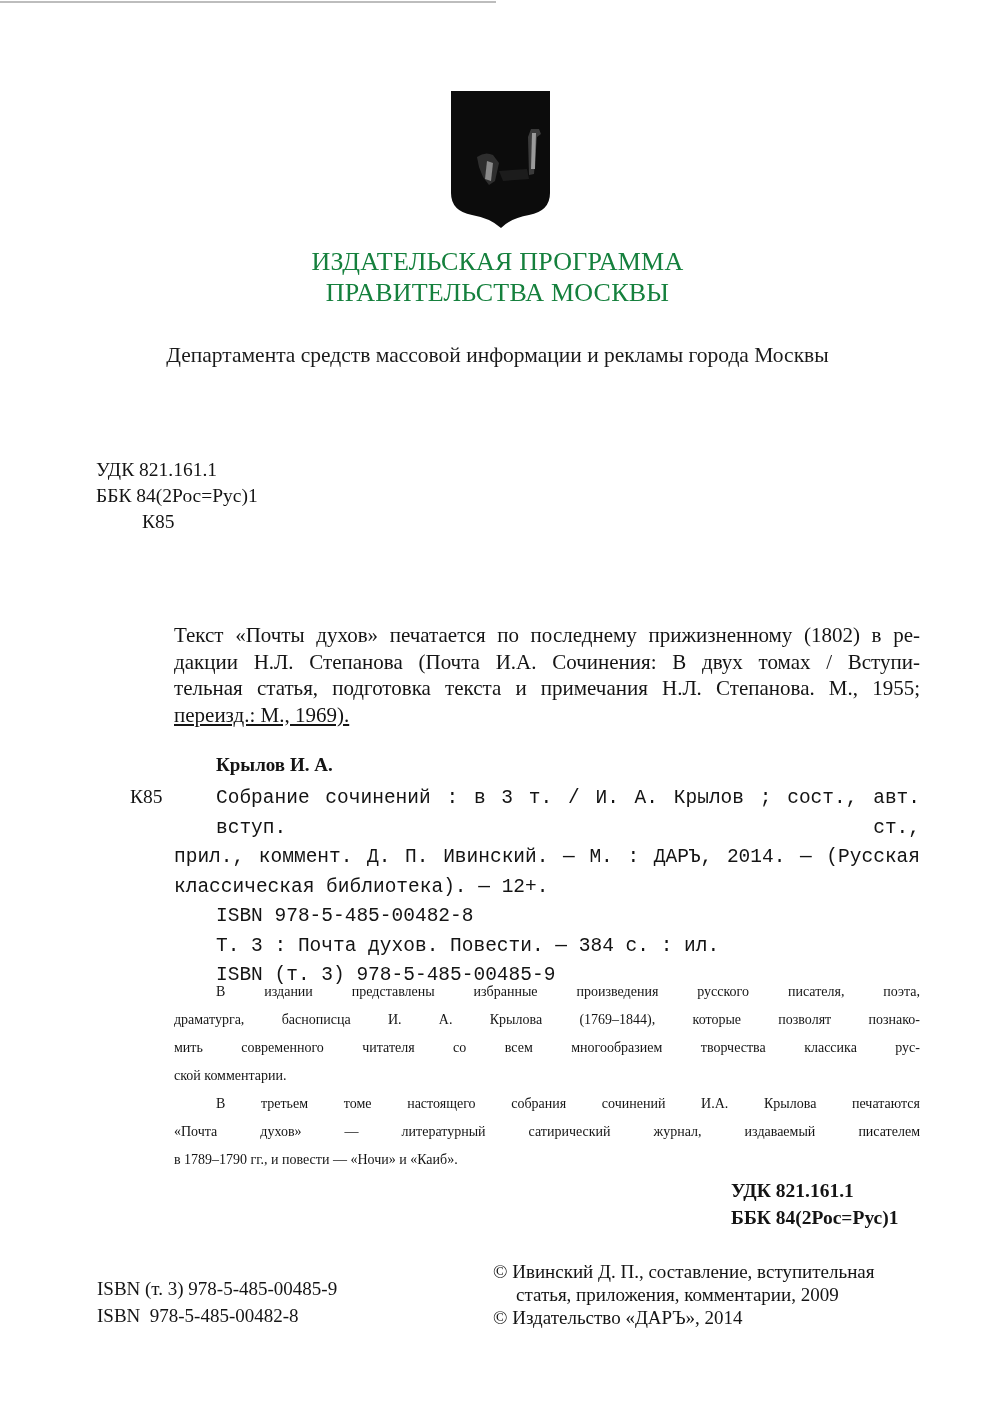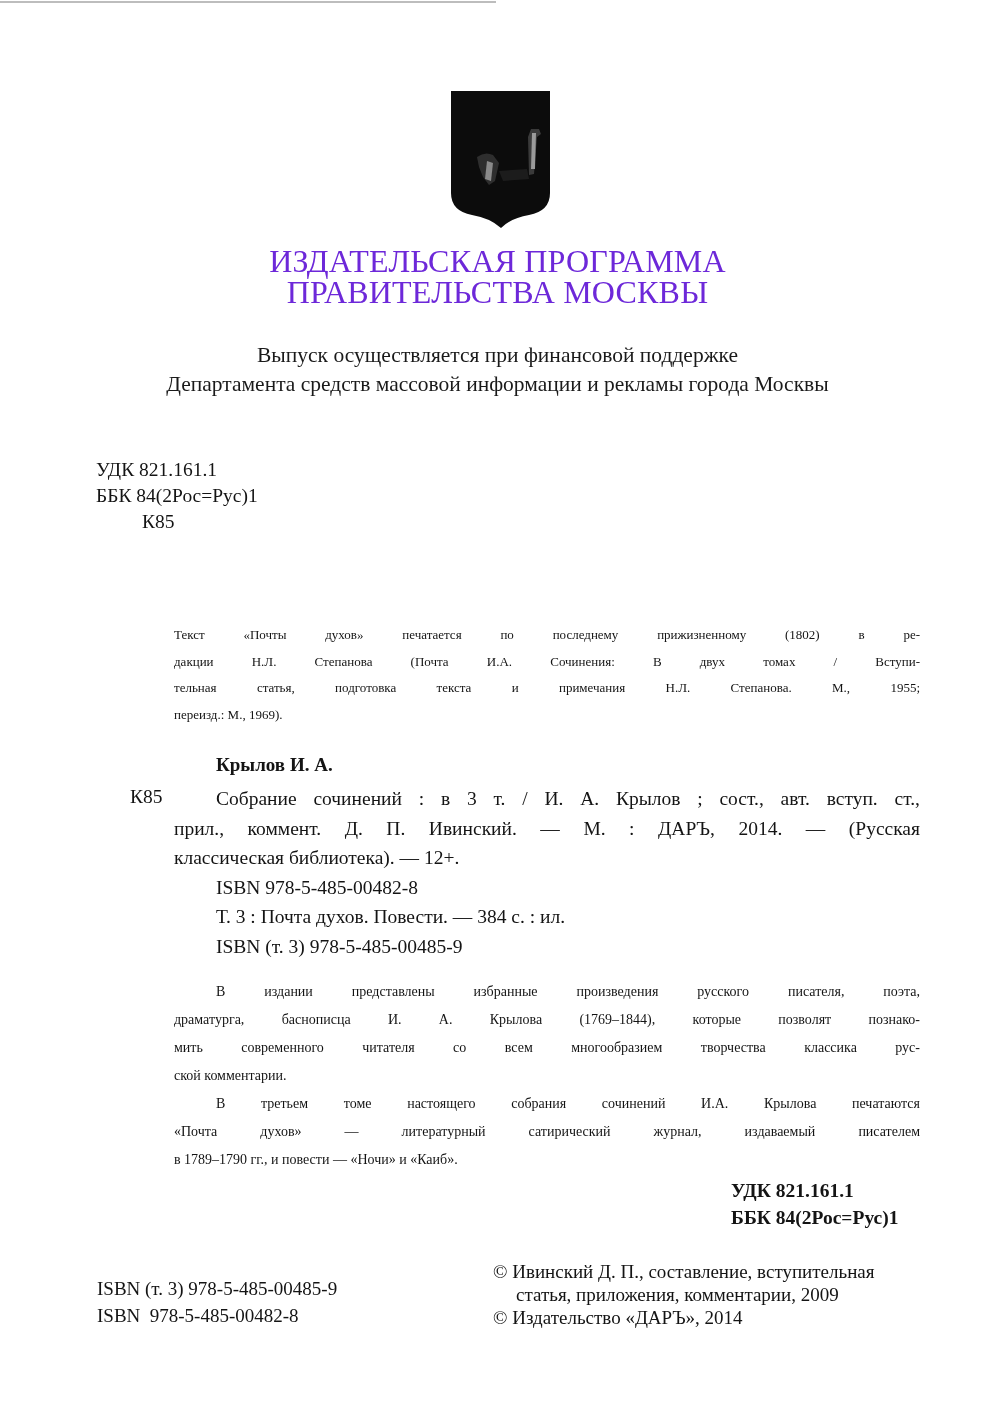--- a/index.html
+++ b/index.html
@@ -31,24 +31,24 @@
       height: 140px;
     }
     .header {
       position: absolute;
       left: 0;
       width: 995px;
       text-align: center;
     }
     .program-title {
       top: 246px;
-      font-size: 32px;
+      font-size: 26px;
       line-height: 31px;
       letter-spacing: 0.2px;
-      color: #6d28d9;
+      color: #15803d;
     }
     .program-title div { display: block; }
     .support {
       top: 341px;
       font-size: 21.5px;
       line-height: 29px;
       color: #1a1a1a;
     }
     .support div { display: block; }
     .codes-top {
@@ -57,47 +57,48 @@
       top: 457px;
       font-size: 19.5px;
       line-height: 26px;
     }
     .codes-top .k85 { padding-left: 46px; }
     .note {
       position: absolute;
       left: 174px;
       top: 622px;
       width: 746px;
-      font-size: 13px;
+      font-size: 21px;
       line-height: 26.5px;
       text-align: justify;
       text-align-last: left;
     }
     .note .line { display: block; text-align: justify; text-align-last: justify; }
-    .note .line.last { text-align-last: left; }
+    .note .line.last { text-align-last: left; text-decoration: underline; }
     .author {
       position: absolute;
       left: 216px;
       top: 754px;
       font-size: 19px;
       font-weight: bold;
     }
     .bib-k85 {
       position: absolute;
       left: 130px;
       top: 786px;
       font-size: 19.5px;
     }
     .bib {
       position: absolute;
       left: 174px;
       top: 784px;
       width: 746px;
       font-size: 19.5px;
       line-height: 29.5px;
+      font-family: Liberation Mono, monospace;
     }
     .bib .line { display: block; text-align: justify; text-align-last: justify; }
     .bib .line.first { padding-left: 42px; }
     .bib .line.last { text-align-last: left; }
     .bib .isbn, .bib .vol, .bib .isbn-vol { display: block; padding-left: 42px; }
     .annotation {
       position: absolute;
       left: 174px;
       top: 978px;
       width: 746px;
@@ -146,21 +147,20 @@
     <path d="M50 82 L78 80 L80 90 L54 92 Z" fill="#1c1c1c"></path>
   </svg>
 </div>
 
 <div class="header program-title">
   <div>ИЗДАТЕЛЬСКАЯ ПРОГРАММА</div>
   <div>ПРАВИТЕЛЬСТВА МОСКВЫ</div>
 </div>
 
 <div class="header support">
-  <div>Выпуск осуществляется при финансовой поддержке</div>
   <div>Департамента средств массовой информации и рекламы города Москвы</div>
 </div>
 
 <div class="codes-top">
   <div>УДК 821.161.1</div>
   <div>ББК 84(2Рос=Рус)1</div>
   <div class="k85">К85</div>
 </div>
 
 <div class="note">

